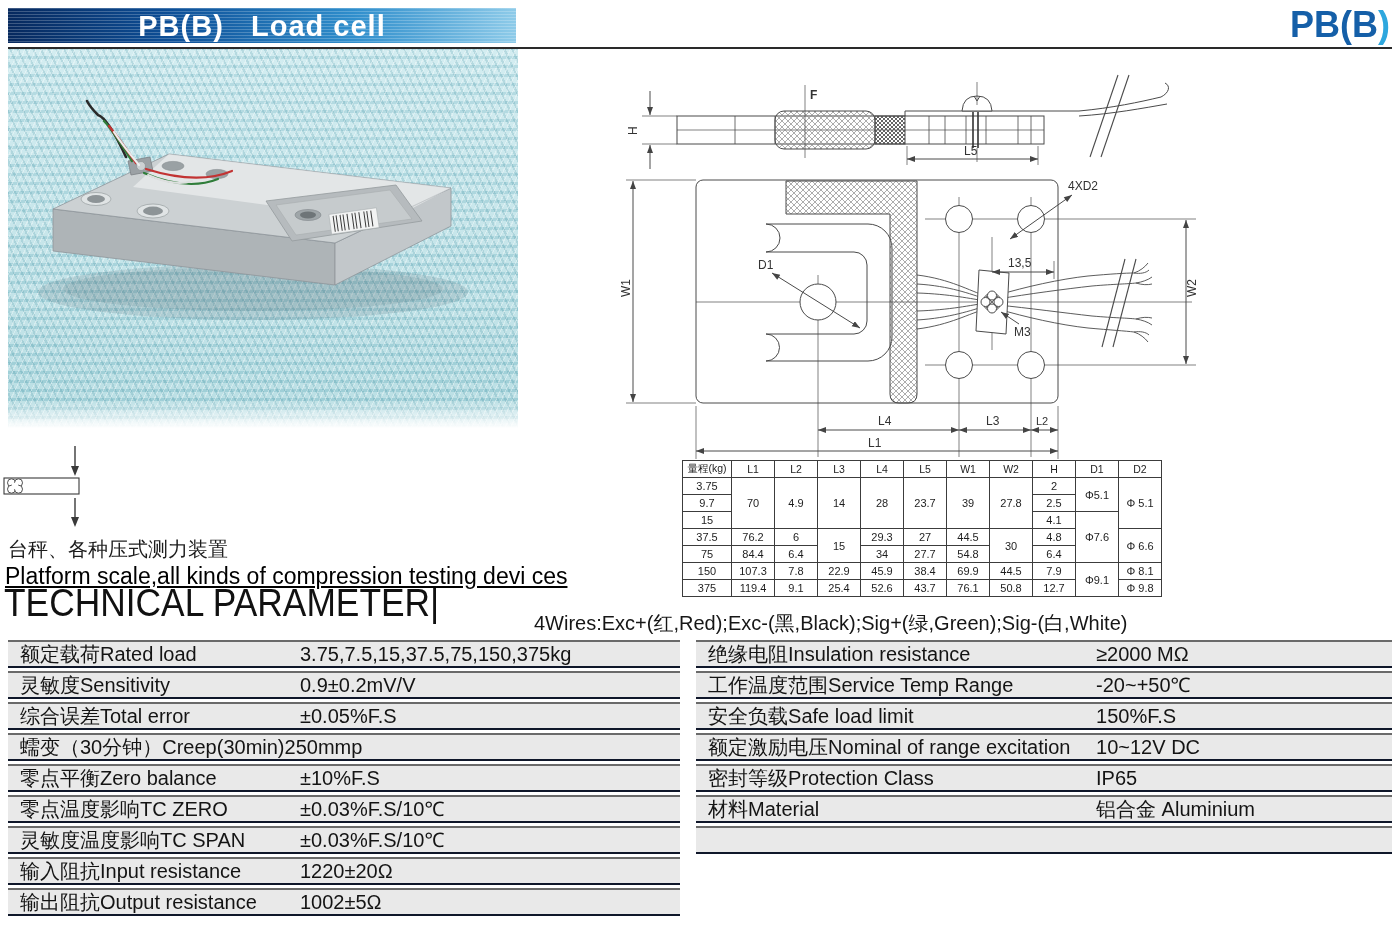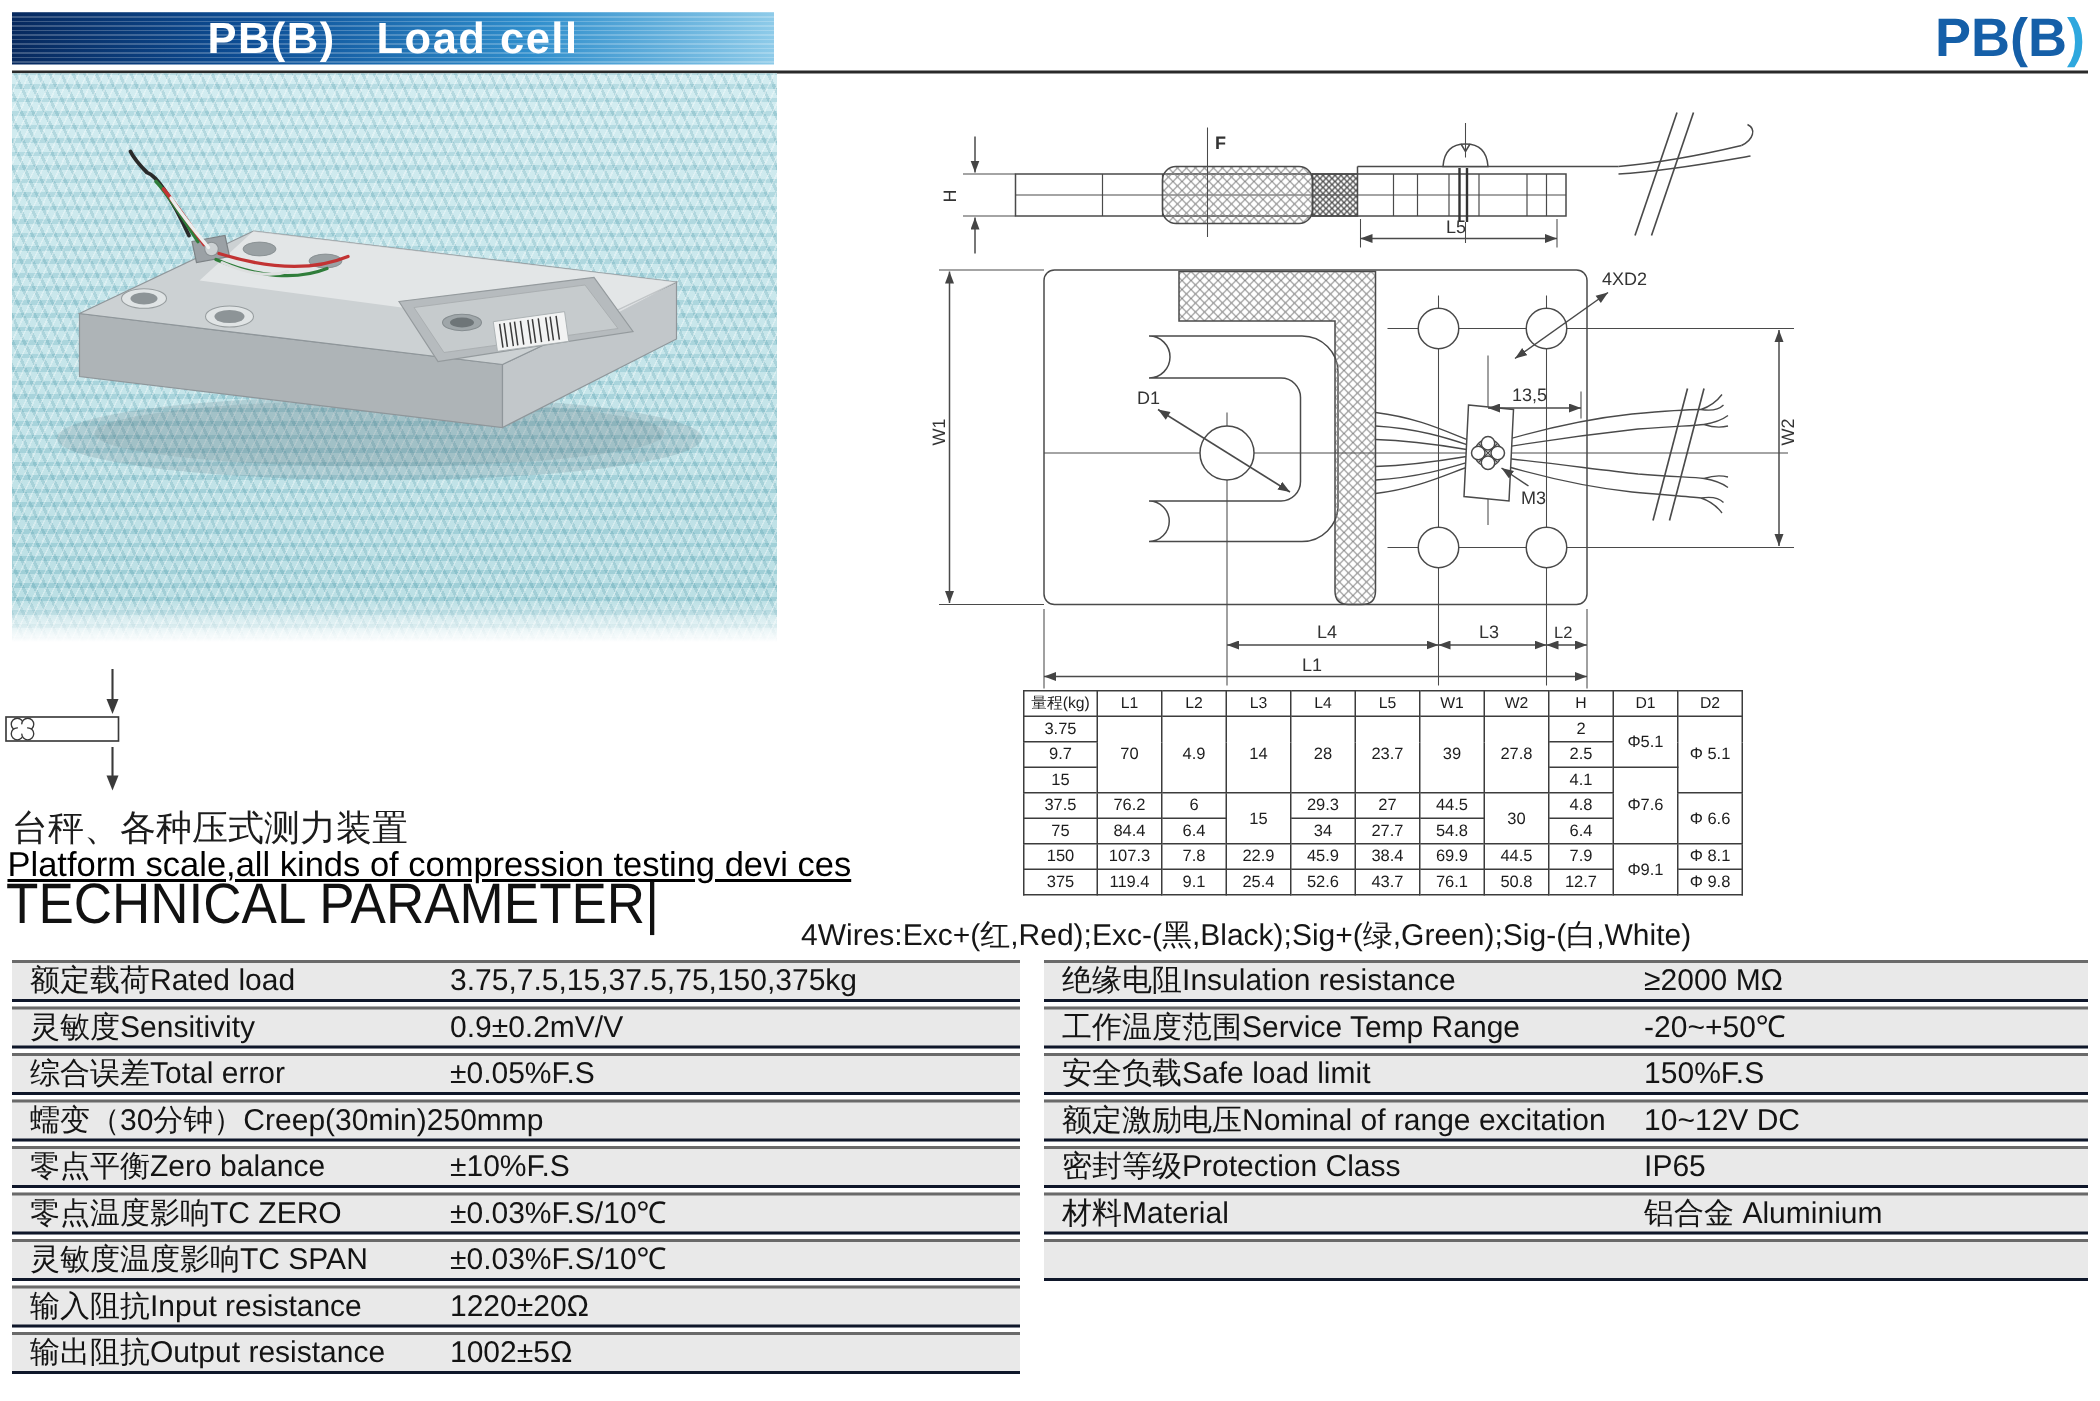--- a/index.html
+++ b/index.html
@@ -27,21 +27,21 @@
            linear-gradient(180deg,#cdeaee,#a9d6dc);}
   .photo .fade{position:absolute;left:0;right:0;bottom:0;height:28px;
          background:linear-gradient(180deg,rgba(255,255,255,0),#ffffff);}
   .photo svg{position:absolute;inset:0;}
 
   
   .dwg{position:absolute;}
   .dwg text{fill:#333;font-family:"Liberation Sans",sans-serif;}
 
   
-  .app-cn{position:absolute;left:8px;top:536px;font-size:24px;color:#1c1c1c;}
+  .app-cn{position:absolute;left:8px;top:536px;font-size:20px;color:#1c1c1c;}
   .app-en{position:absolute;left:5px;top:563px;font-size:23px;color:#000000;text-decoration:underline;}
   .tech-title{position:absolute;left:4px;top:582px;font-size:38px;color:#111;white-space:nowrap;
               transform:scaleX(.93);transform-origin:left top;letter-spacing:0px;}
   .wiring{position:absolute;left:534px;top:610px;font-size:20px;color:#161616;white-space:nowrap;}
 
   
   .dimtbl{position:absolute;left:682px;top:460px;border-collapse:collapse;
           font-size:11px;color:#1d1d1d;table-layout:fixed;}
   .dimtbl th,.dimtbl td{border:1px solid #3c3c3c;text-align:center;vertical-align:middle;
           font-weight:normal;height:16px;padding:0 1px;white-space:nowrap;}

